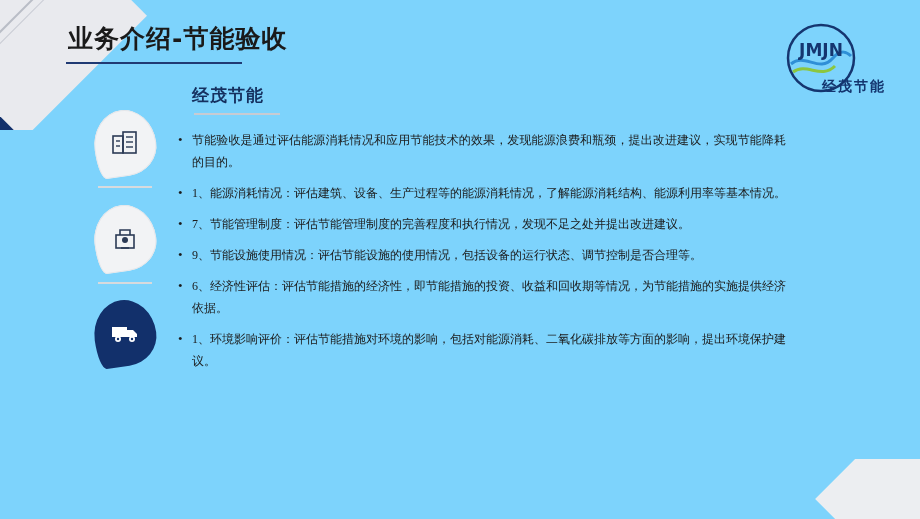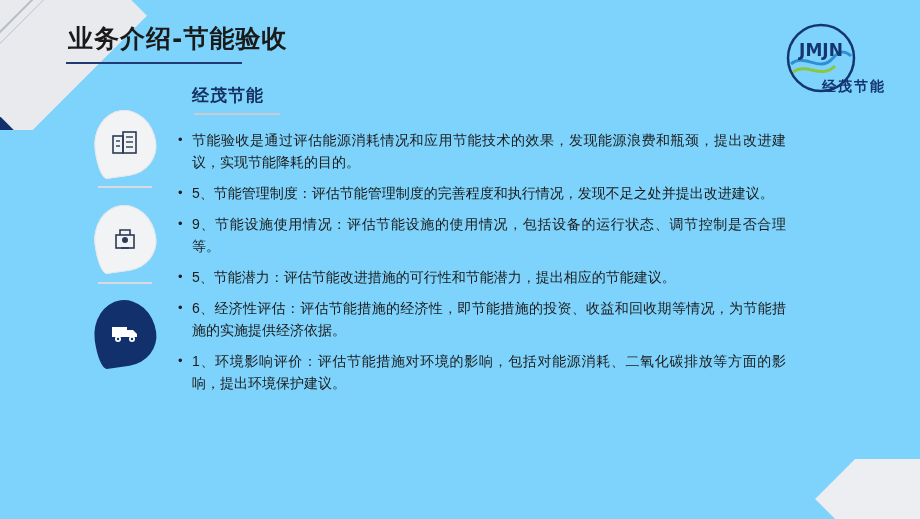--- a/index.html
+++ b/index.html
@@ -178,26 +178,26 @@
     letter-spacing: 1px;
   }
   .sub-underline {
     width: 86px;
     height: 2px;
     background: #c8cbd2;
     margin: 0 0 14px 18px;
   }
   .para {
     position: relative;
-    font-size: 14px;
+    font-size: 12px;
     line-height: 22px;
     color: #1b1b1b;
     margin: 0 6px 9px 0;
     padding-left: 16px;
-    font-family: Liberation Sans, sans-serif;
+    font-family: Liberation Serif, serif;
     text-align: justify;
   }
   .para::before {
     content: "•";
     position: absolute;
     left: 2px;
     top: 0;
     color: #1b1b1b;
     font-size: 13px;
   }
@@ -274,20 +274,20 @@
         <circle cx="23" cy="18" r="1.2" fill="#12306b"></circle>
       </svg>
     </div>
   </div>
 
   <div class="body-col">
     <div class="sub-title">经茂节能</div>
     <div class="sub-underline"></div>
 
     <p class="para">节能验收是通过评估能源消耗情况和应用节能技术的效果，发现能源浪费和瓶颈，提出改进建议，实现节能降耗的目的。</p>
-    <p class="para">5、节能管理制度：评估节能管理制度的完善程度和执行情况，发现不足之处并提出改进建议。</p>
+    <p class="para">1、能源消耗情况：评估建筑、设备、生产过程等的能源消耗情况，了解能源消耗结构、能源利用率等基本情况。</p>
+    <p class="para">7、节能管理制度：评估节能管理制度的完善程度和执行情况，发现不足之处并提出改进建议。</p>
     <p class="para">9、节能设施使用情况：评估节能设施的使用情况，包括设备的运行状态、调节控制是否合理等。</p>
-    <p class="para">5、节能潜力：评估节能改进措施的可行性和节能潜力，提出相应的节能建议。</p>
     <p class="para">6、经济性评估：评估节能措施的经济性，即节能措施的投资、收益和回收期等情况，为节能措施的实施提供经济依据。</p>
     <p class="para">1、环境影响评价：评估节能措施对环境的影响，包括对能源消耗、二氧化碳排放等方面的影响，提出环境保护建议。</p>
   </div>
 
 </div>
 
 </body></html>

